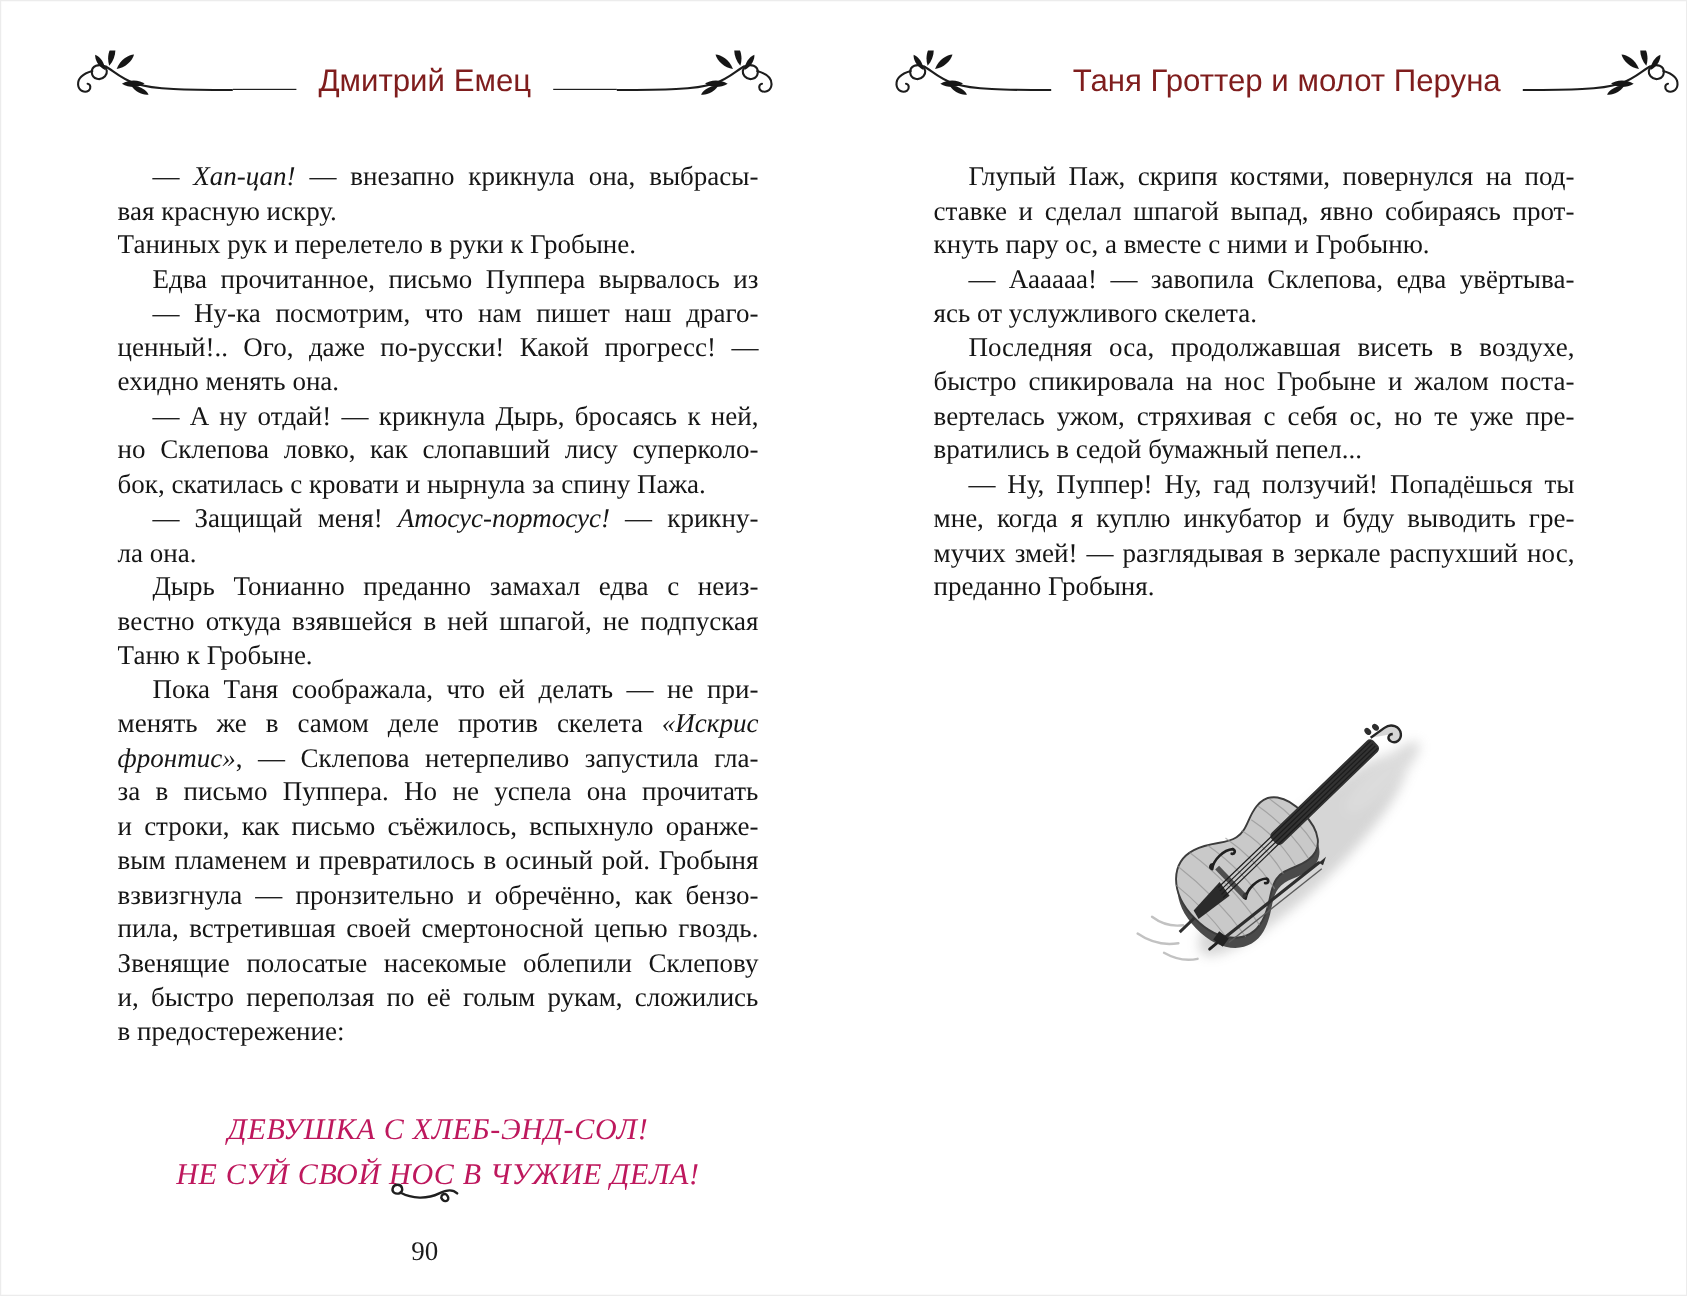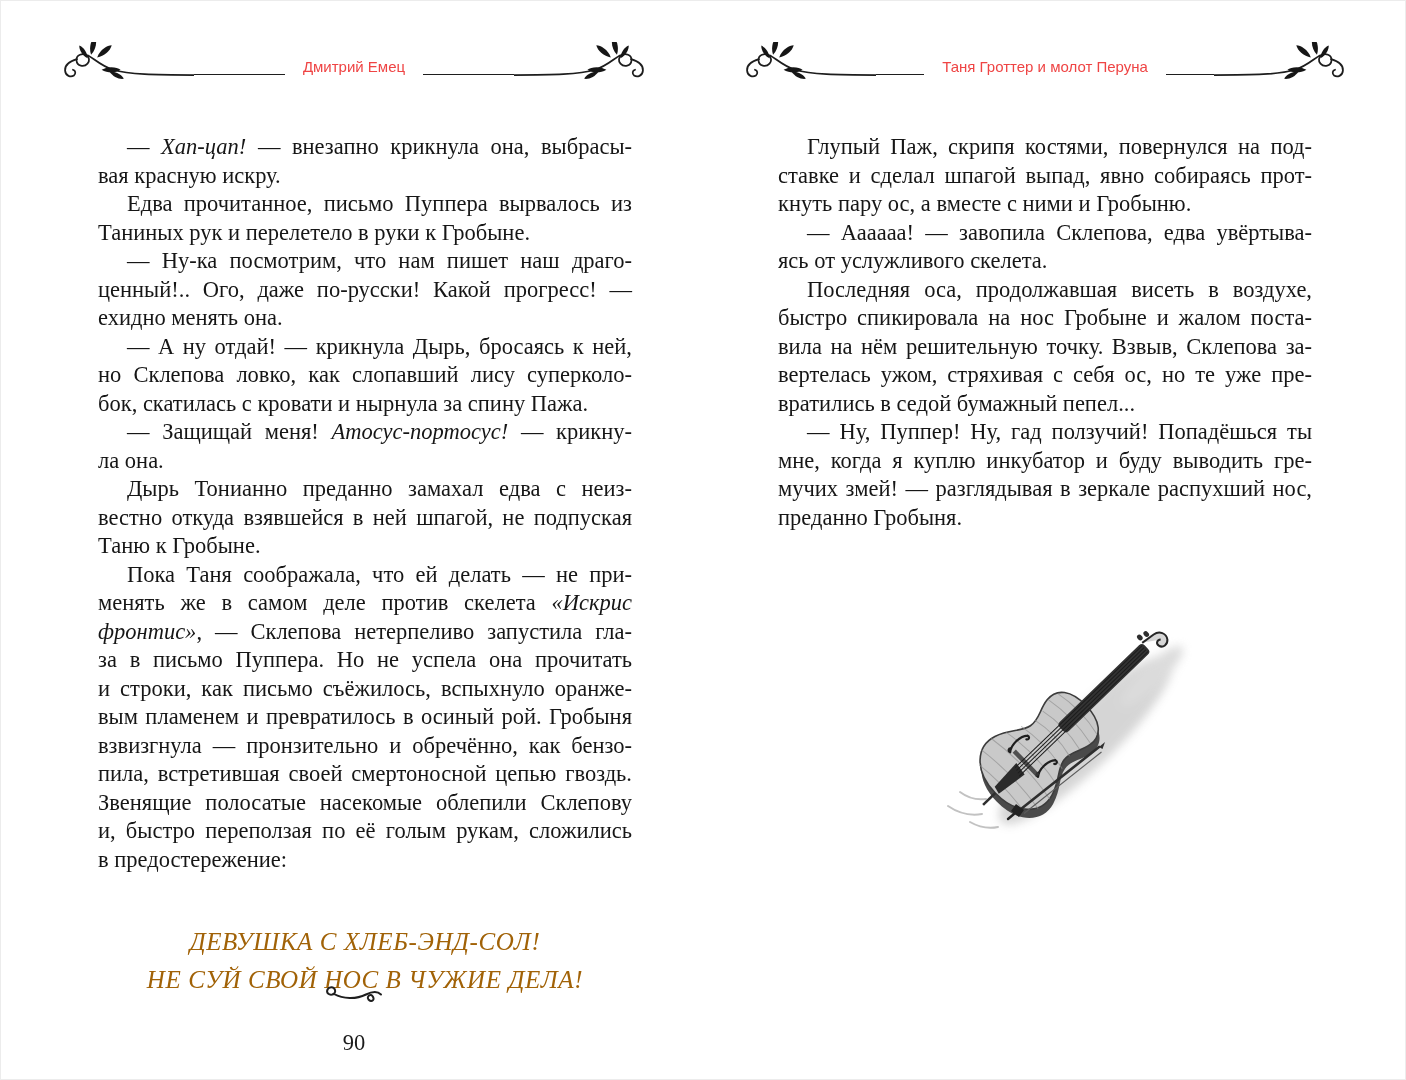--- a/index.html
+++ b/index.html
@@ -16,41 +16,41 @@
     display:flex;align-items:stretch;
   }
   .rh-left{left:62px;width:584px;}
   .rh-right{left:744px;width:602px;}
   .flourish{width:132px;height:52px;flex:0 0 auto;}
   .flourish.mirror{transform:scaleX(-1);}
   .rh-rule{flex:1 1 auto;height:0;border-top:1.8px solid #1e1e1e;margin-top:32px;}
   .rh-title{
     flex:0 0 auto;align-self:flex-start;margin:13px 18px 0 18px;
     font-family:"Liberation Sans","DejaVu Sans",sans-serif;
-    font-size:15px;line-height:24px;color:#ef4444;white-space:nowrap;
+    font-size:26px;line-height:24px;color:#7f1d1d;white-space:nowrap;
   }
   
   .tcol{
     position:absolute;top:112px;width:534px;
     font-size:22.5px;line-height:28.5px;margin-top:21px;
   }
   .tcol-left{left:98px;}
   .tcol-right{left:778px;}
   .ln{
     height:28.5px;
     text-align:justify;
     text-align-last:justify;
   }
   .ln.f{text-indent:29px;}
   .ln.l{text-align-last:left;}
   .ln i{font-style:italic;}
   
   .warning{
     margin-top:49px;text-align:center;font-style:italic;
-    font-size:25px;line-height:38px;letter-spacing:.6px;color:#a16207;
+    font-size:25px;line-height:38px;letter-spacing:.6px;color:#be185d;
   }
   
   .folio{
     position:absolute;left:62px;top:982px;width:584px;
     display:flex;justify-content:center;align-items:center;gap:26px;flex-direction:column;
   }
   .folio-number{font-size:22.5px;color:#1b1b1b;}
   .folio-swirl{width:58px;height:22px;}
   .folio-swirl.mirror{transform:scaleX(-1);}
   
@@ -126,22 +126,22 @@
       <path transform="translate(45,27) rotate(28)" d="M0,0 C5,-8 14,-11 19,-10 C16,-4 8,0.5 0,0 Z"></path>
       <path transform="translate(54,29) rotate(55) scale(0.85)" d="M0,0 C5,-8 14,-11 19,-10 C16,-4 8,0.5 0,0 Z"></path>
     </g>
   </svg>
 </div>
 
 <div class="tcol tcol-left">
   <div id="left-text">
       <div class="ln f">— <i>Хап-цап!</i> — внезапно крикнула она, выбрасы-</div>
       <div class="ln l">вая красную искру.</div>
+      <div class="ln l">Таниных рук и перелетело в руки к Гробыне.</div>
       <div class="ln f">Едва прочитанное, письмо Пуппера вырвалось из</div>
-      <div class="ln l">Таниных рук и перелетело в руки к Гробыне.</div>
       <div class="ln f">— Ну-ка посмотрим, что нам пишет наш драго-</div>
       <div class="ln">ценный!.. Ого, даже по-русски! Какой прогресс! —</div>
       <div class="ln l">ехидно менять она.</div>
       <div class="ln f">— А ну отдай! — крикнула Дырь, бросаясь к ней,</div>
       <div class="ln">но Склепова ловко, как слопавший лису суперколо-</div>
       <div class="ln l">бок, скатилась с кровати и нырнула за спину Пажа.</div>
       <div class="ln f">— Защищай меня! <i>Атосус-портосус!</i> — крикну-</div>
       <div class="ln l">ла она.</div>
       <div class="ln f">Дырь Тонианно преданно замахал едва с неиз-</div>
       <div class="ln">вестно откуда взявшейся в ней шпагой, не подпуская</div>
@@ -184,21 +184,20 @@
 
 <div class="tcol tcol-right">
   <div id="right-text">
       <div class="ln f">Глупый Паж, скрипя костями, повернулся на под-</div>
       <div class="ln">ставке и сделал шпагой выпад, явно собираясь прот-</div>
       <div class="ln l">кнуть пару ос, а вместе с ними и Гробыню.</div>
       <div class="ln f">— Аааааа! — завопила Склепова, едва увёртыва-</div>
       <div class="ln l">ясь от услужливого скелета.</div>
       <div class="ln f">Последняя оса, продолжавшая висеть в воздухе,</div>
       <div class="ln">быстро спикировала на нос Гробыне и жалом поста-</div>
-      <div class="ln">вила на нём решительную точку. Взвыв, Склепова за-</div>
       <div class="ln">вертелась ужом, стряхивая с себя ос, но те уже пре-</div>
       <div class="ln l">вратились в седой бумажный пепел...</div>
       <div class="ln f">— Ну, Пуппер! Ну, гад ползучий! Попадёшься ты</div>
       <div class="ln">мне, когда я куплю инкубатор и буду выводить гре-</div>
       <div class="ln">мучих змей! — разглядывая в зеркале распухший нос,</div>
       <div class="ln l">преданно Гробыня.</div>
     </div>
 
   
   <svg class="figure" viewBox="0 0 330 228">

